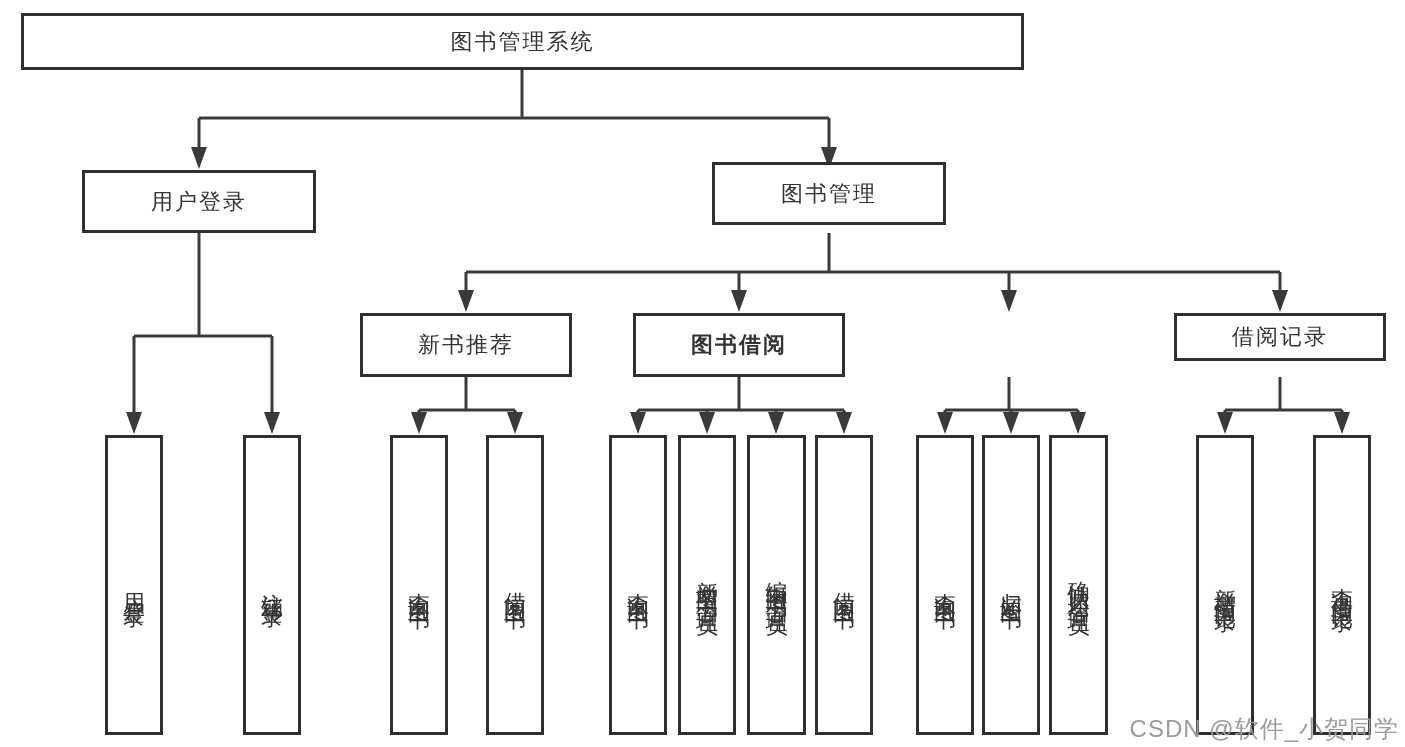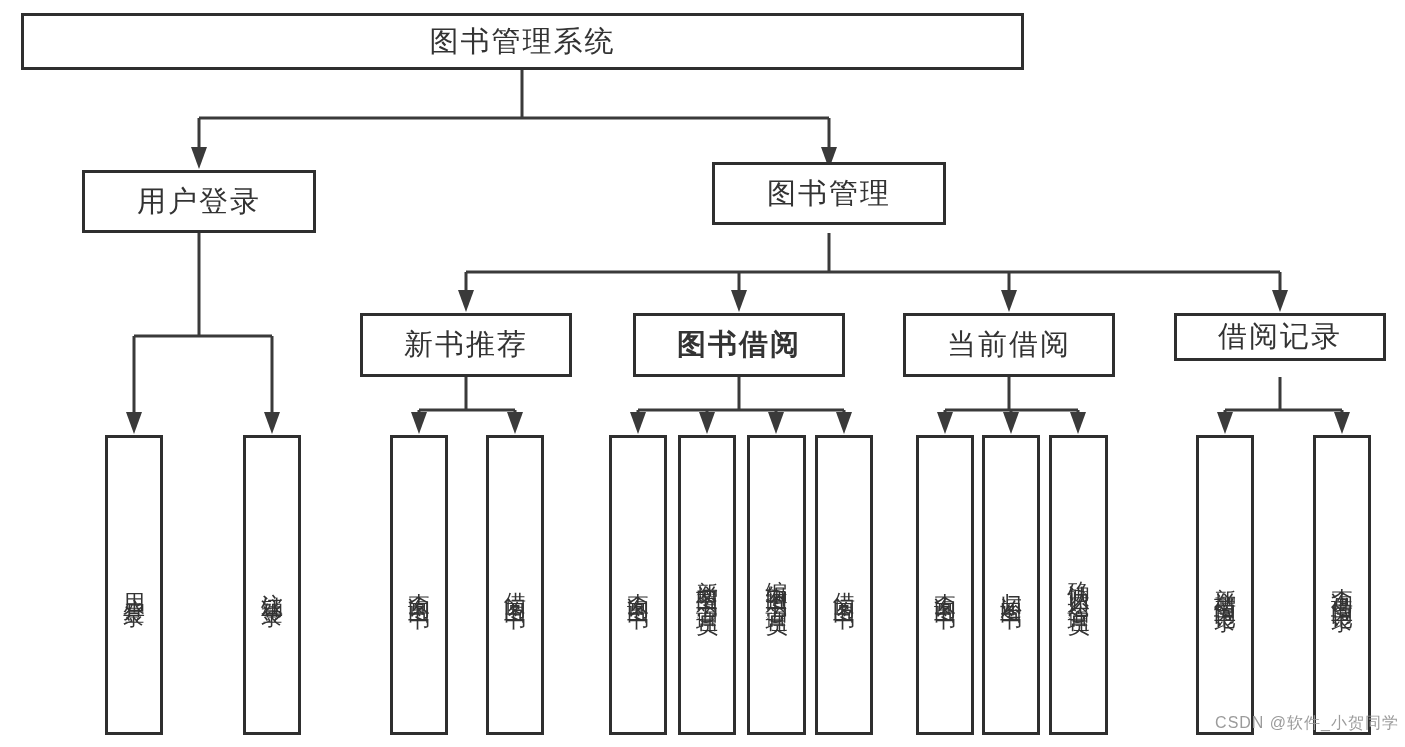--- a/index.html
+++ b/index.html
@@ -26,36 +26,36 @@
     position: absolute;
     box-sizing: border-box;
     background: #ffffff;
     border: 3px solid #2f2f2f;
     display: flex;
     align-items: center;
     justify-content: center;
     color: #333333;
   }
   .hbox {
-    font-size: 29px;
+    font-size: 22px;
     letter-spacing: 2px;
     white-space: nowrap;
   }
   .vbox {
     font-size: 22px;
     writing-mode: vertical-rl;
     text-orientation: mixed;
     letter-spacing: 5px;
     line-height: 1;
   }
   .watermark {
     position: absolute;
     top: 713px;
     right: 6px;
-    font-size: 16px;
+    font-size: 24px;
     color: #9b9b9b;
     letter-spacing: 1px;
     white-space: nowrap;
   }
 </style>
 </head>
 <body>
 
 <div class="canvas">
 
@@ -106,21 +106,20 @@
     </g>
   </svg>
 
   <div class="box hbox" style="left:21px; top:13px; width:1003px; height:57px;">图书管理系统</div>
 
   <div class="box hbox" style="left:82px; top:170px; width:234px; height:63px;">用户登录</div>
   <div class="box hbox" style="left:712px; top:162px; width:234px; height:63px;">图书管理</div>
 
   <div class="box hbox" style="left:360px; top:313px; width:212px; height:64px;">新书推荐</div>
   <div class="box hbox" style="left:633px; top:313px; width:212px; height:64px;font-weight:bold;">图书借阅</div>
-  <div class="box hbox" style="left:903px; top:313px; width:212px; height:64px;">当前借阅</div>
   <div class="box hbox" style="left:1174px; top:313px; width:212px; height:48px;">借阅记录</div>
 
   <div class="box vbox" style="left:105px; top:435px; width:58px; height:300px;">用户登录</div>
   <div class="box vbox" style="left:243px; top:435px; width:58px; height:300px;">注销登录</div>
 
   <div class="box vbox" style="left:390px; top:435px; width:58px; height:300px;">查询图书</div>
   <div class="box vbox" style="left:486px; top:435px; width:58px; height:300px;">借阅图书</div>
 
   <div class="box vbox" style="left:609px; top:435px; width:58px; height:300px;">查询图书</div>
   <div class="box vbox" style="left:678px; top:435px; width:58px; height:300px;">新增图书（管理员）</div>

